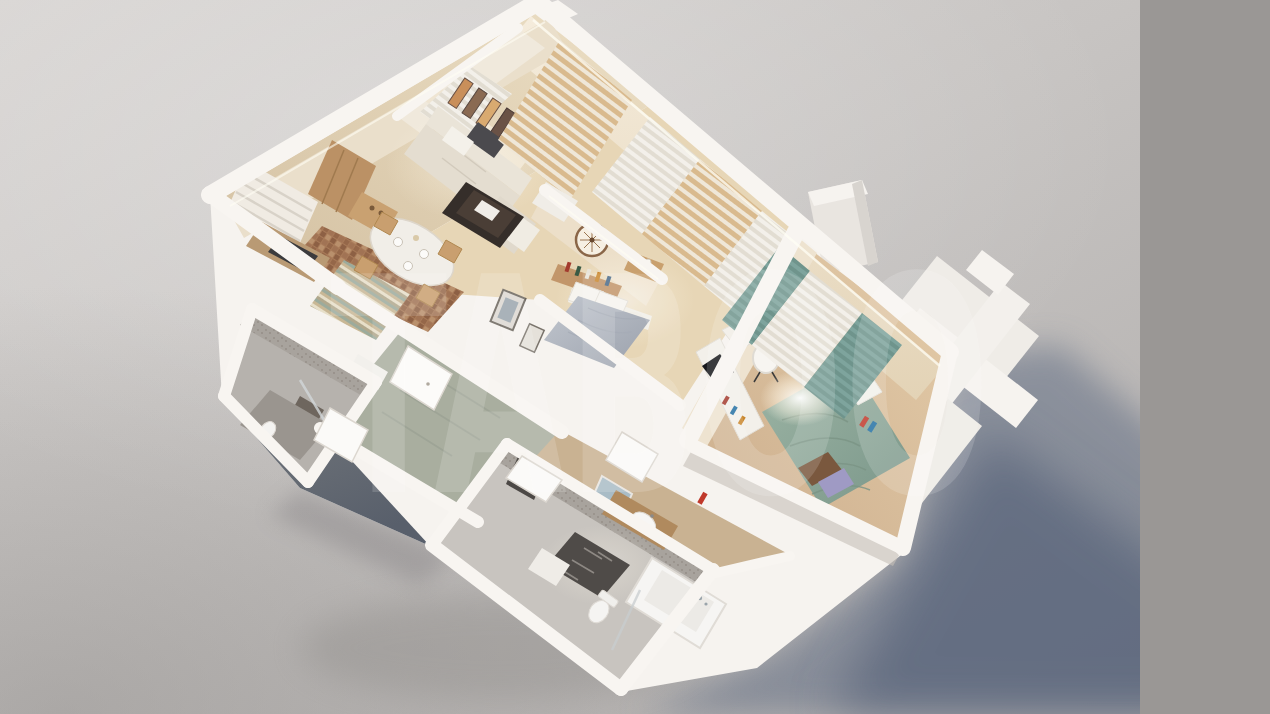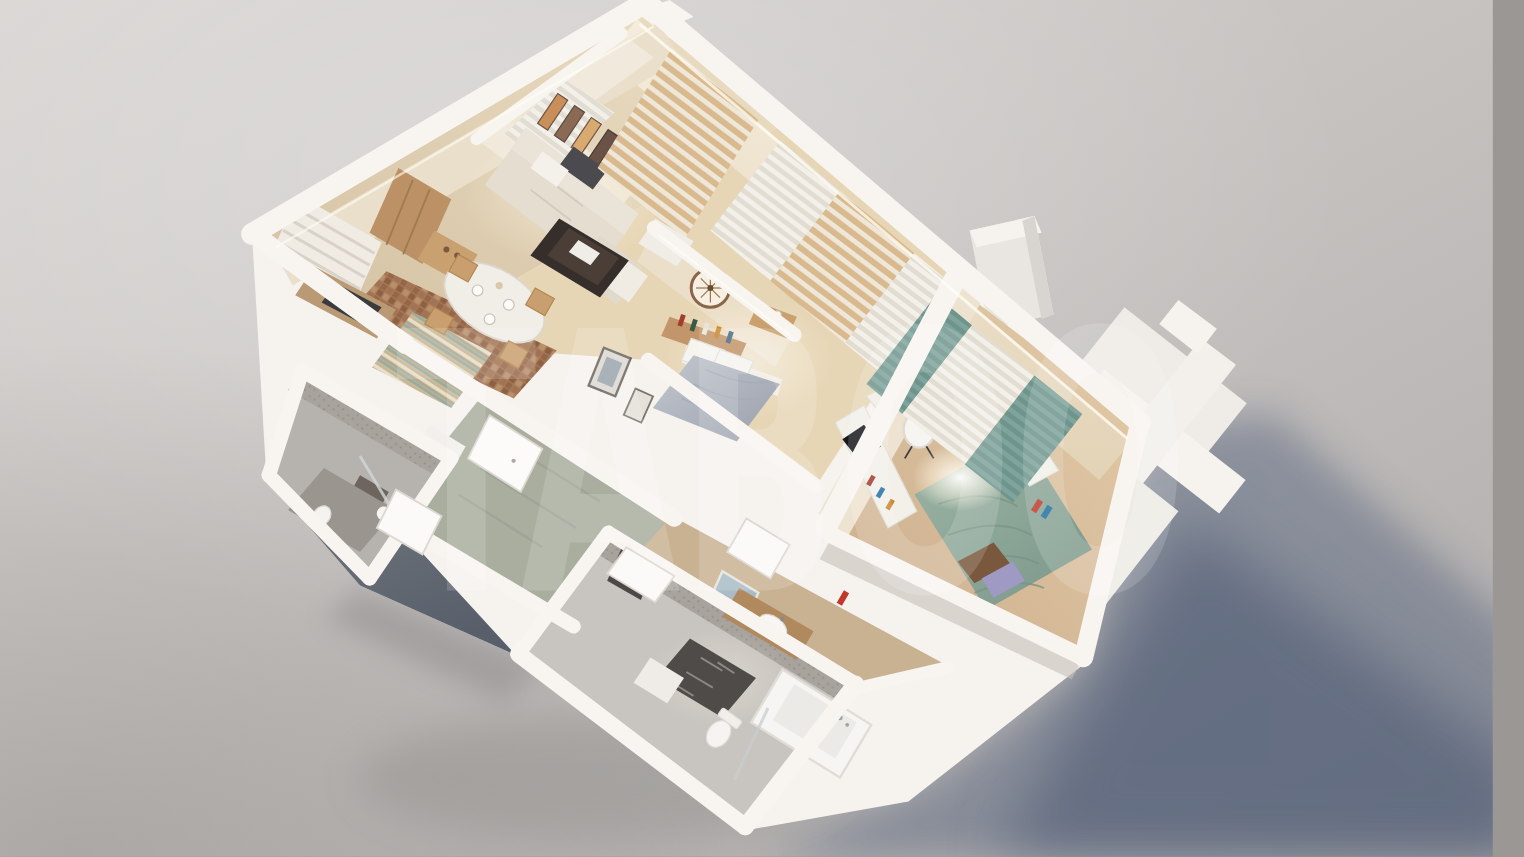--- a/index.html
+++ b/index.html
@@ -1,16 +1,16 @@
 <!DOCTYPE html>
 <html><head>
 <meta charset="utf-8">
 <style>
   html,body{margin:0;padding:0;background:#9a9795;}
-  .stage{position:relative;width:1244px;height:714px;overflow:hidden;
+  .stage{position:relative;width:1140px;height:714px;overflow:hidden;
          font-family:"DejaVu Sans","Liberation Sans",sans-serif;}
   svg{display:block}
   .wm{font-family:"DejaVu Sans","Liberation Sans",sans-serif;font-weight:bold;}
 </style>
 </head>
 <body>
 
 <div class="stage">
 <svg viewBox="0 0 1270 714" width="1270" height="714">
 <defs>

